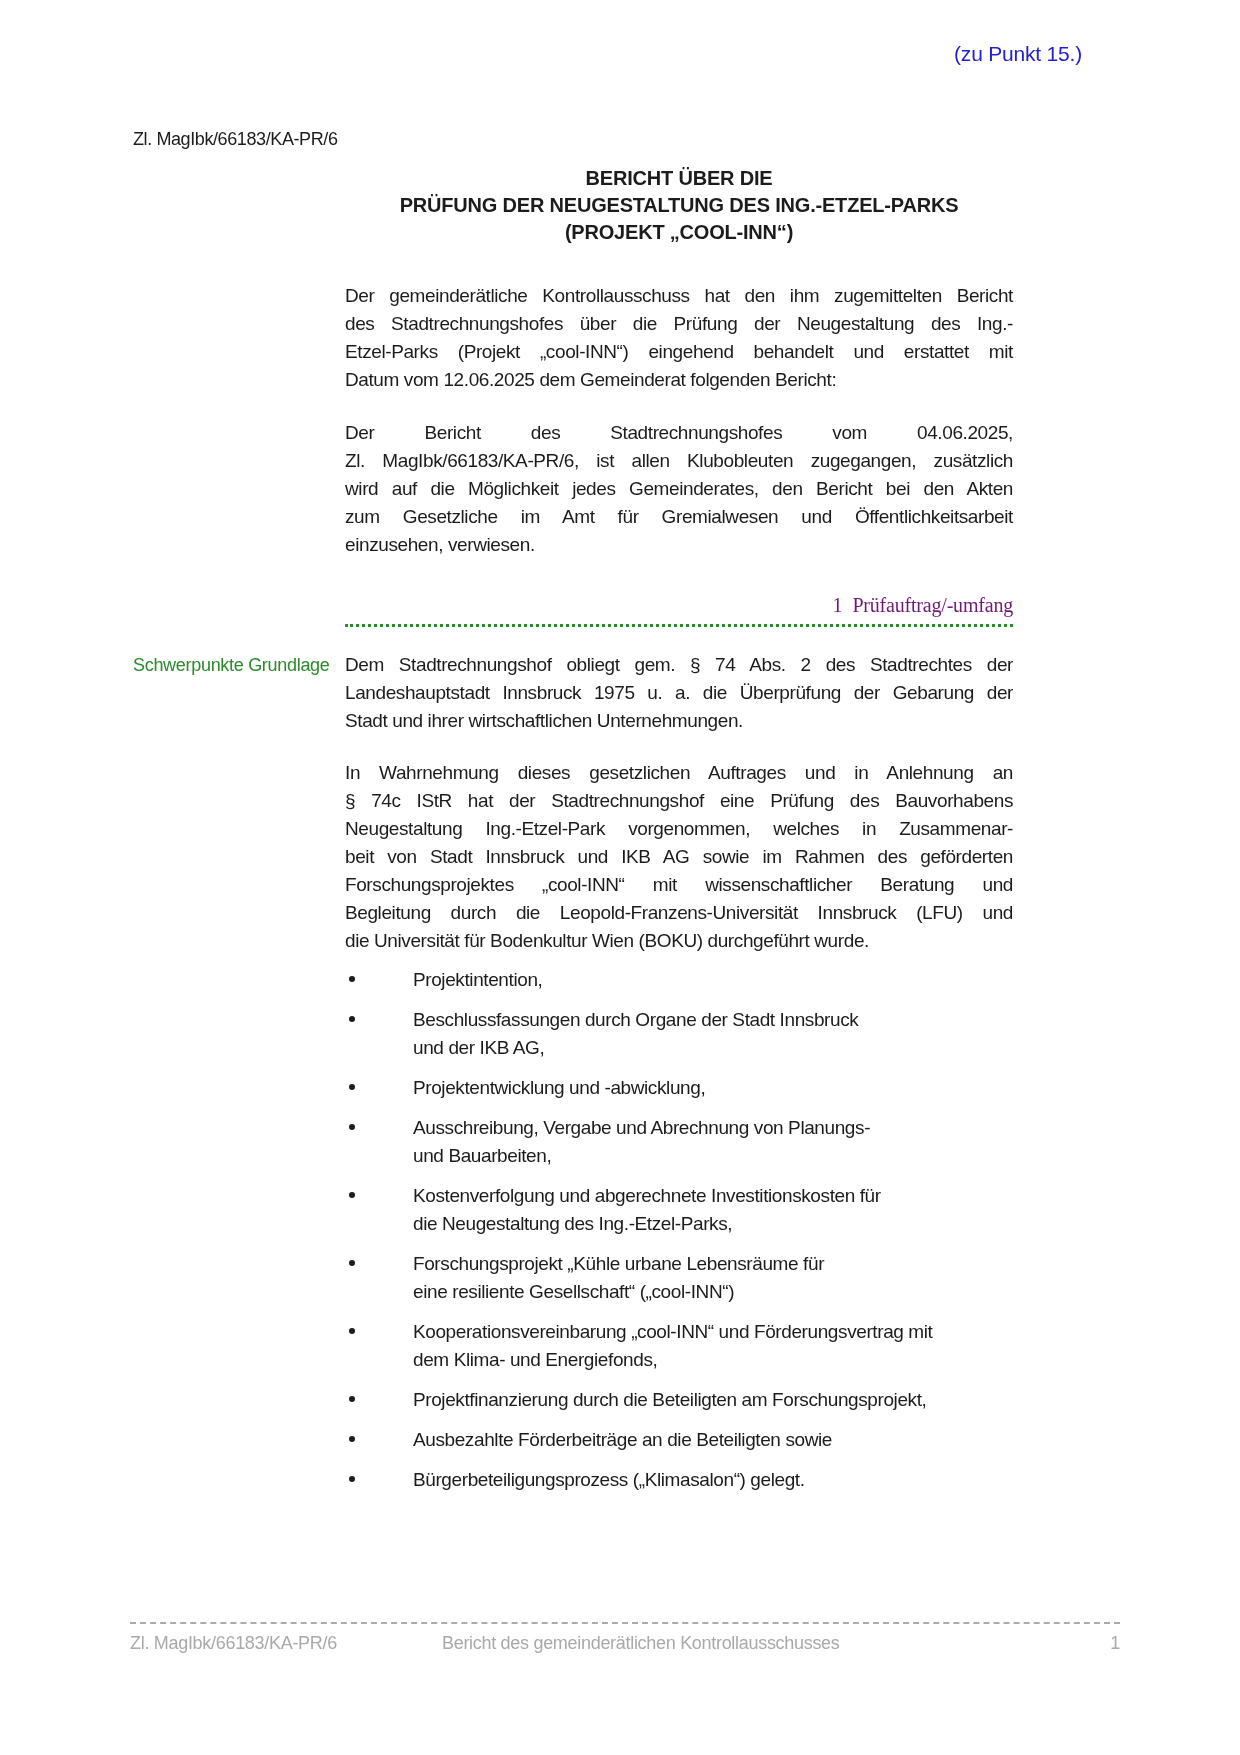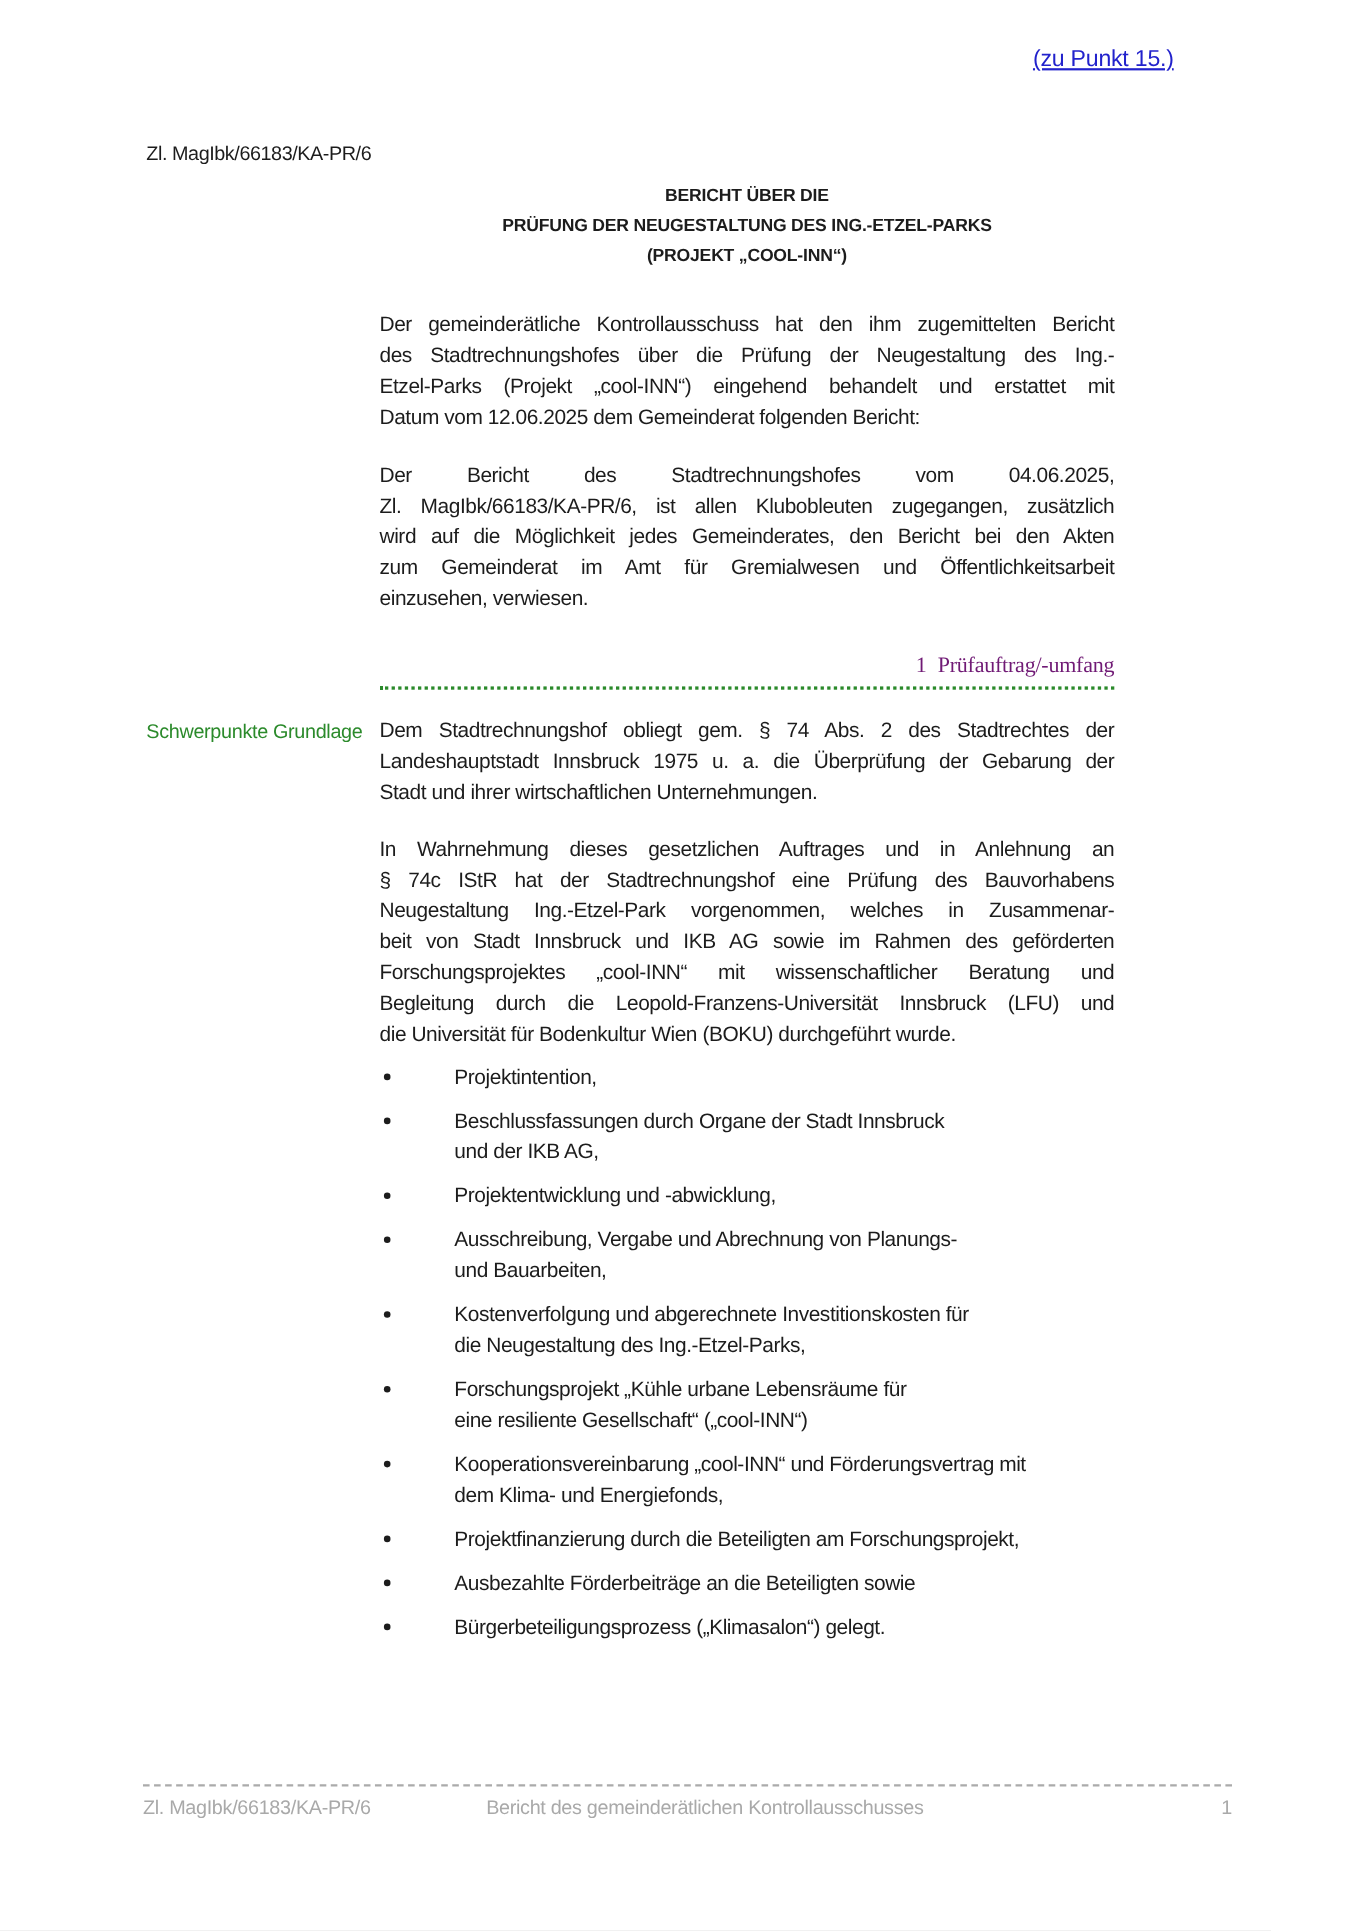--- a/index.html
+++ b/index.html
@@ -7,30 +7,30 @@
     position:relative;
     width:1240px;height:1755px;
     margin:0 auto;
     background:#ffffff;
     font-family:"Liberation Sans", sans-serif;
     color:#1c1c1c;
     letter-spacing:-0.4px;
     overflow:hidden;
   }
   .corner-note{
-    position:absolute;top:42px;right:173px;
-    color:#2222cc;font-size:21px;letter-spacing:-0.2px;text-decoration:underline;
+    position:absolute;top:42px;right:158px;
+    color:#2222cc;font-size:21px;letter-spacing:-0.2px;
   }
   .ref-line{
     margin:129px 0 0 133px;
     font-size:18px;
   }
   .title-block{
     margin:15px 0 0 345px;width:668px;
-    text-align:center;font-weight:bold;font-size:16px;line-height:27px;
+    text-align:center;font-weight:bold;font-size:20px;line-height:27px;
     letter-spacing:-0.2px;
   }
   .para{
     position:relative;
     margin-left:345px;width:668px;
     font-size:19px;line-height:28px;
   }
   .jl{text-align:justify;text-align-last:justify;}
   .jl-last{text-align:left;}
   .side-label{
@@ -86,21 +86,21 @@
     <div class="jl">Der gemeinderätliche Kontrollausschuss hat den ihm zugemittelten Bericht</div>
     <div class="jl">des Stadtrechnungshofes über die Prüfung der Neugestaltung des Ing.-</div>
     <div class="jl">Etzel-Parks (Projekt „cool-INN“) eingehend behandelt und erstattet mit</div>
     <div class="jl-last">Datum vom 12.06.2025 dem Gemeinderat folgenden Bericht:</div>
   </div>
 
   <div class="para mt25">
     <div class="jl">Der Bericht des Stadtrechnungshofes vom 04.06.2025,</div>
     <div class="jl">Zl. MagIbk/66183/KA-PR/6, ist allen Klubobleuten zugegangen, zusätzlich</div>
     <div class="jl">wird auf die Möglichkeit jedes Gemeinderates, den Bericht bei den Akten</div>
-    <div class="jl">zum Gemeinderat im Amt für Gremialwesen und Öffentlichkeitsarbeit</div>
+    <div class="jl">zum Gesetzliche im Amt für Gremialwesen und Öffentlichkeitsarbeit</div>
     <div class="jl-last">einzusehen, verwiesen.</div>
   </div>
 
   <div class="sec-heading">
     <span class="h-num">1</span><span>Prüfauftrag/-umfang</span>
   </div>
 
   <div class="para mt24">
     <div class="side-label">Schwerpunkte Grundlage</div>
     <div class="jl">Dem Stadtrechnungshof obliegt gem. § 74 Abs. 2 des Stadtrechtes der</div>

